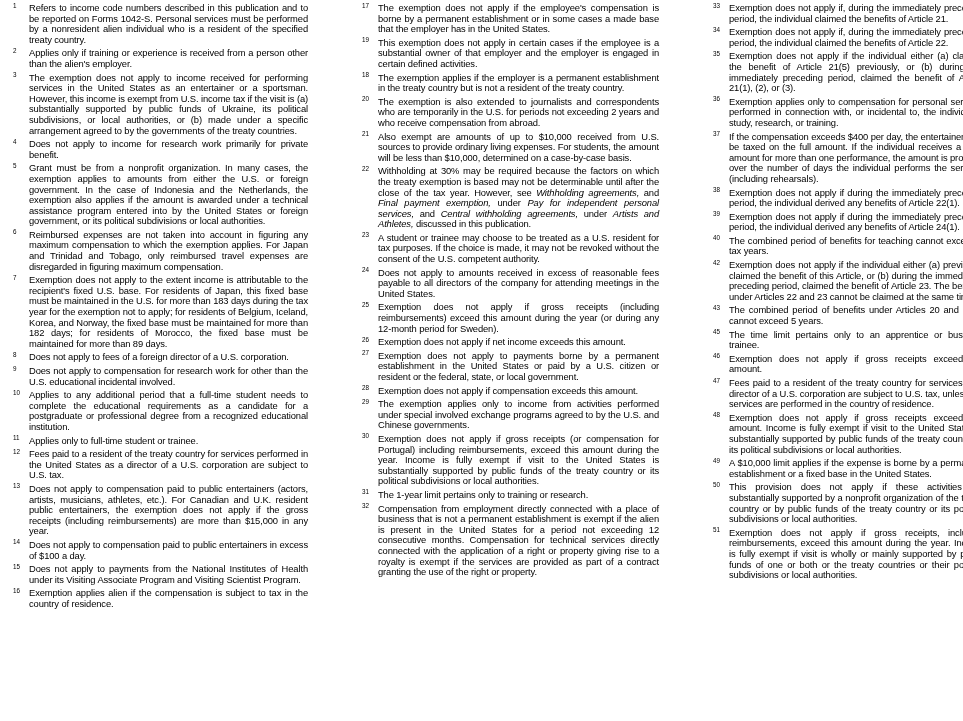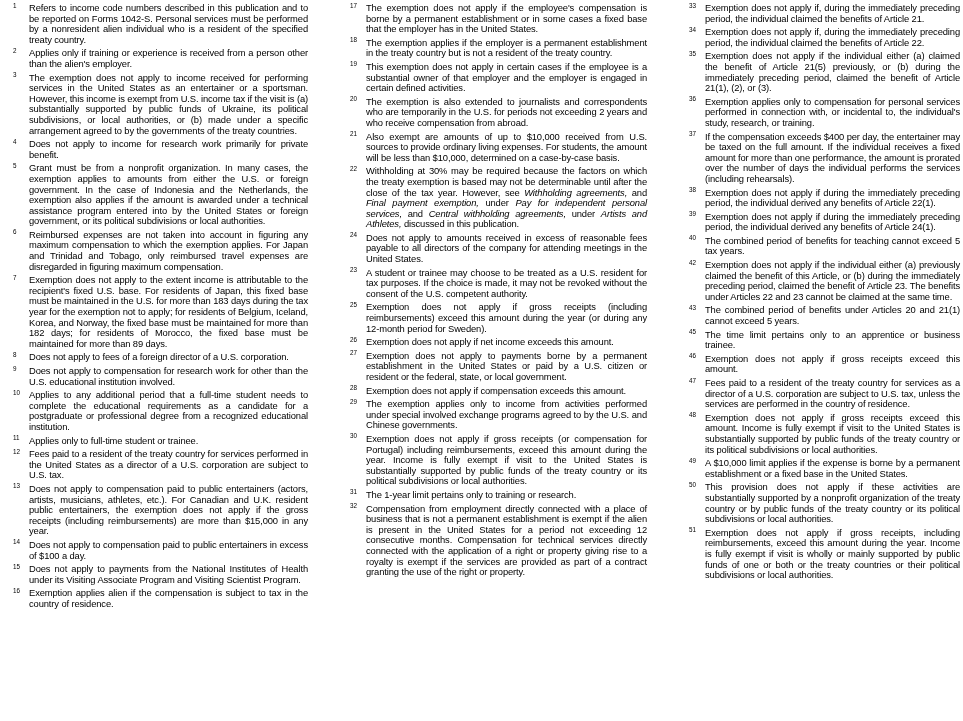--- a/index.html
+++ b/index.html
@@ -7,21 +7,21 @@
     width: 963px; height: 721px;
     background: #ffffff;
     overflow: hidden;
     font-family: "Liberation Sans", "DejaVu Sans", sans-serif;
   }
   .page {
     width: 963px; height: 721px;
     padding: 3px 2px 0 10px;
     display: grid;
     grid-template-columns: 298px 300px 274px;
-    column-gap: 39px;
+    column-gap: 51px;
     align-content: start;
   }
   .col { display: block; }
   .footnote {
     position: relative;
     padding-left: 19px;
     margin-bottom: 3px;
     font-size: 9.4px;
     line-height: 10.6px;
     letter-spacing: -0.12px;
@@ -45,38 +45,38 @@
 <div class="page">
   <div class="col">
       <div class="footnote"><span class="fn-num">1</span><span class="fn-text">Refers to income code numbers described in this publication and to be reported on Forms 1042-S. Personal services must be performed by a nonresident alien individual who is a resident of the specified treaty country.</span></div>
       <div class="footnote"><span class="fn-num">2</span><span class="fn-text">Applies only if training or experience is received from a person other than the alien's employer.</span></div>
       <div class="footnote"><span class="fn-num">3</span><span class="fn-text">The exemption does not apply to income received for performing services in the United States as an entertainer or a sportsman. However, this income is exempt from U.S. income tax if the visit is (a) substantially supported by public funds of Ukraine, its political subdivisions, or local authorities, or (b) made under a specific arrangement agreed to by the governments of the treaty countries.</span></div>
       <div class="footnote"><span class="fn-num">4</span><span class="fn-text">Does not apply to income for research work primarily for private benefit.</span></div>
       <div class="footnote"><span class="fn-num">5</span><span class="fn-text">Grant must be from a nonprofit organization. In many cases, the exemption applies to amounts from either the U.S. or foreign government. In the case of Indonesia and the Netherlands, the exemption also applies if the amount is awarded under a technical assistance program entered into by the United States or foreign government, or its political subdivisions or local authorities.</span></div>
       <div class="footnote"><span class="fn-num">6</span><span class="fn-text">Reimbursed expenses are not taken into account in figuring any maximum compensation to which the exemption applies. For Japan and Trinidad and Tobago, only reimbursed travel expenses are disregarded in figuring maximum compensation.</span></div>
       <div class="footnote"><span class="fn-num">7</span><span class="fn-text">Exemption does not apply to the extent income is attributable to the recipient's fixed U.S. base. For residents of Japan, this fixed base must be maintained in the U.S. for more than 183 days during the tax year for the exemption not to apply; for residents of Belgium, Iceland, Korea, and Norway, the fixed base must be maintained for more than 182 days; for residents of Morocco, the fixed base must be maintained for more than 89 days.</span></div>
       <div class="footnote"><span class="fn-num">8</span><span class="fn-text">Does not apply to fees of a foreign director of a U.S. corporation.</span></div>
-      <div class="footnote"><span class="fn-num">9</span><span class="fn-text">Does not apply to compensation for research work for other than the U.S. educational institution involved.</span></div>
+      <div class="footnote"><span class="fn-num">9</span><span class="fn-text">Does not apply to compensation for research work for other than the U.S. educational incidental involved.</span></div>
       <div class="footnote"><span class="fn-num">10</span><span class="fn-text">Applies to any additional period that a full-time student needs to complete the educational requirements as a candidate for a postgraduate or professional degree from a recognized educational institution.</span></div>
       <div class="footnote"><span class="fn-num">11</span><span class="fn-text">Applies only to full-time student or trainee.</span></div>
       <div class="footnote"><span class="fn-num">12</span><span class="fn-text">Fees paid to a resident of the treaty country for services performed in the United States as a director of a U.S. corporation are subject to U.S. tax.</span></div>
       <div class="footnote"><span class="fn-num">13</span><span class="fn-text">Does not apply to compensation paid to public entertainers (actors, artists, musicians, athletes, etc.). For Canadian and U.K. resident public entertainers, the exemption does not apply if the gross receipts (including reimbursements) are more than $15,000 in any year.</span></div>
       <div class="footnote"><span class="fn-num">14</span><span class="fn-text">Does not apply to compensation paid to public entertainers in excess of $100 a day.</span></div>
       <div class="footnote"><span class="fn-num">15</span><span class="fn-text">Does not apply to payments from the National Institutes of Health under its Visiting Associate Program and Visiting Scientist Program.</span></div>
       <div class="footnote"><span class="fn-num">16</span><span class="fn-text">Exemption applies alien if the compensation is subject to tax in the country of residence.</span></div>
     </div>
   <div class="col">
-      <div class="footnote"><span class="fn-num">17</span><span class="fn-text">The exemption does not apply if the employee's compensation is borne by a permanent establishment or in some cases a fixed base that the employer has in the United States.</span></div>
+      <div class="footnote"><span class="fn-num">17</span><span class="fn-text">The exemption does not apply if the employee's compensation is borne by a permanent establishment or in some cases a made base that the employer has in the United States.</span></div>
+      <div class="footnote"><span class="fn-num">19</span><span class="fn-text">This exemption does not apply in certain cases if the employee is a substantial owner of that employer and the employer is engaged in certain defined activities.</span></div>
       <div class="footnote"><span class="fn-num">18</span><span class="fn-text">The exemption applies if the employer is a permanent establishment in the treaty country but is not a resident of the treaty country.</span></div>
-      <div class="footnote"><span class="fn-num">19</span><span class="fn-text">This exemption does not apply in certain cases if the employee is a substantial owner of that employer and the employer is engaged in certain defined activities.</span></div>
       <div class="footnote"><span class="fn-num">20</span><span class="fn-text">The exemption is also extended to journalists and correspondents who are temporarily in the U.S. for periods not exceeding 2 years and who receive compensation from abroad.</span></div>
       <div class="footnote"><span class="fn-num">21</span><span class="fn-text">Also exempt are amounts of up to $10,000 received from U.S. sources to provide ordinary living expenses. For students, the amount will be less than $10,000, determined on a case-by-case basis.</span></div>
       <div class="footnote"><span class="fn-num">22</span><span class="fn-text">Withholding at 30% may be required because the factors on which the treaty exemption is based may not be determinable until after the close of the tax year. However, see <i>Withholding agreements,</i> and <i>Final payment exemption,</i> under <i>Pay for independent personal services,</i> and <i>Central withholding agreements,</i> under <i>Artists and Athletes,</i> discussed in this publication.</span></div>
+      <div class="footnote"><span class="fn-num">23</span><span class="fn-text">A student or trainee may choose to be treated as a U.S. resident for tax purposes. If the choice is made, it may not be revoked without the consent of the U.S. competent authority.</span></div>
       <div class="footnote"><span class="fn-num">24</span><span class="fn-text">Does not apply to amounts received in excess of reasonable fees payable to all directors of the company for attending meetings in the United States.</span></div>
-      <div class="footnote"><span class="fn-num">23</span><span class="fn-text">A student or trainee may choose to be treated as a U.S. resident for tax purposes. If the choice is made, it may not be revoked without the consent of the U.S. competent authority.</span></div>
       <div class="footnote"><span class="fn-num">25</span><span class="fn-text">Exemption does not apply if gross receipts (including reimbursements) exceed this amount during the year (or during any 12-month period for Sweden).</span></div>
       <div class="footnote"><span class="fn-num">26</span><span class="fn-text">Exemption does not apply if net income exceeds this amount.</span></div>
       <div class="footnote"><span class="fn-num">27</span><span class="fn-text">Exemption does not apply to payments borne by a permanent establishment in the United States or paid by a U.S. citizen or resident or the federal, state, or local government.</span></div>
       <div class="footnote"><span class="fn-num">28</span><span class="fn-text">Exemption does not apply if compensation exceeds this amount.</span></div>
       <div class="footnote"><span class="fn-num">29</span><span class="fn-text">The exemption applies only to income from activities performed under special involved exchange programs agreed to by the U.S. and Chinese governments.</span></div>
       <div class="footnote"><span class="fn-num">30</span><span class="fn-text">Exemption does not apply if gross receipts (or compensation for Portugal) including reimbursements, exceed this amount during the year. Income is fully exempt if visit to the United States is substantially supported by public funds of the treaty country or its political subdivisions or local authorities.</span></div>
       <div class="footnote"><span class="fn-num">31</span><span class="fn-text">The 1-year limit pertains only to training or research.</span></div>
       <div class="footnote"><span class="fn-num">32</span><span class="fn-text">Compensation from employment directly connected with a place of business that is not a permanent establishment is exempt if the alien is present in the United States for a period not exceeding 12 consecutive months. Compensation for technical services directly connected with the application of a right or property giving rise to a royalty is exempt if the services are provided as part of a contract granting the use of the right or property.</span></div>
     </div>
   <div class="col">

